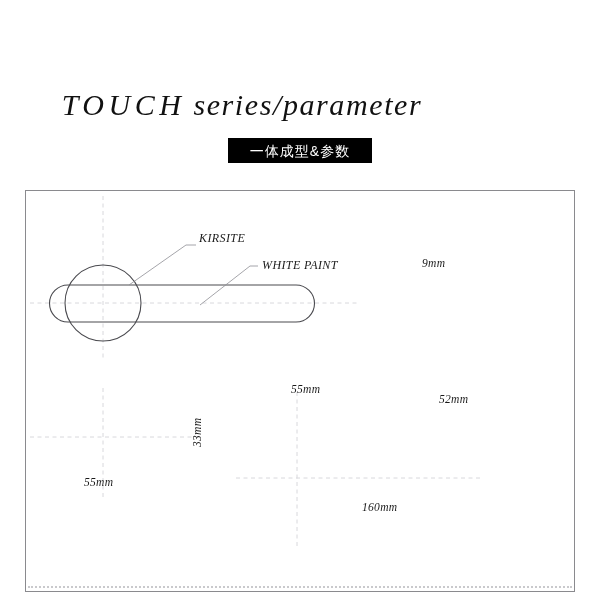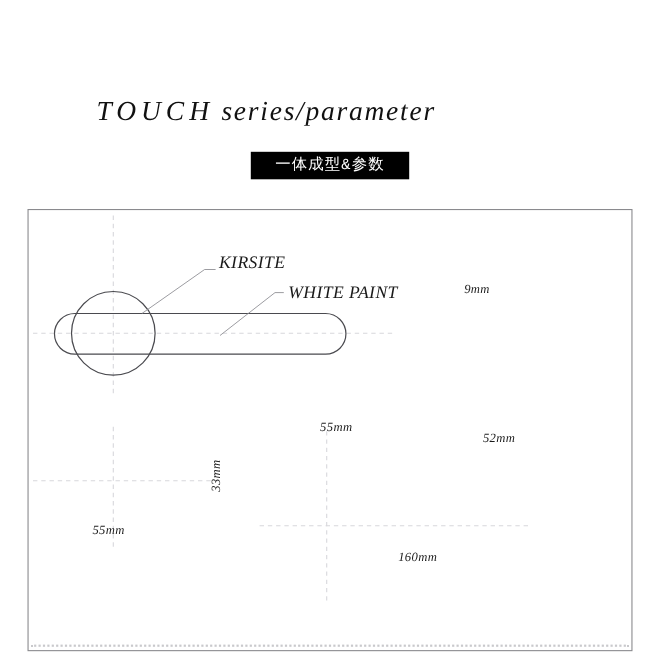--- a/index.html
+++ b/index.html
@@ -11,37 +11,37 @@
     position:relative;
   }
   #stage{position:absolute;left:0;top:0;width:600px;height:600px;}
 
   
   .title{
     position:absolute;left:0;top:88px;width:484px;
     text-align:center;
     font-family:"Liberation Serif", serif;
     font-style:italic;
-    font-size:25px;
+    font-size:30px;
     color:#111111;
     letter-spacing:0.5px;
     white-space:pre;
   }
   .title .word1{letter-spacing:4.5px;}
   .title .word2{letter-spacing:1.6px;}
 
   .banner{
     position:absolute;left:228px;top:138px;
     width:144px;height:25px;
     background:#000000;
     display:flex;align-items:center;justify-content:center;
   }
   .banner span{
     color:#ffffff;
-    font-family:Liberation Mono, monospace;
+    font-family:Liberation Sans, sans-serif;
     font-size:14px;
     letter-spacing:1px;
     line-height:1;
   }
 
   
   .frame{
     position:absolute;left:25px;top:190px;
     width:550px;height:402px;
     border:1px solid #8a8a8e;
@@ -57,21 +57,21 @@
   
   .dwg{position:absolute;left:0;top:0;width:600px;height:600px;pointer-events:none;}
   .lbl{
     position:absolute;
     font-family:"Liberation Serif", serif;
     font-style:italic;
     color:#1a1a1a;
     white-space:nowrap;
     line-height:1;
   }
-  .lbl-part{font-size:16px;letter-spacing:0.4px;}
+  .lbl-part{font-size:12px;letter-spacing:0.4px;}
   .lbl-dim{font-size:11.5px;letter-spacing:0.3px;}
   .lbl-rot{transform:rotate(-90deg);transform-origin:left top;}
 </style>
 </head>
 <body>
 
 <div id="stage">
 
   
   <div class="title"><span class="word1">TOUCH</span> <span class="word2">series/parameter</span></div>

